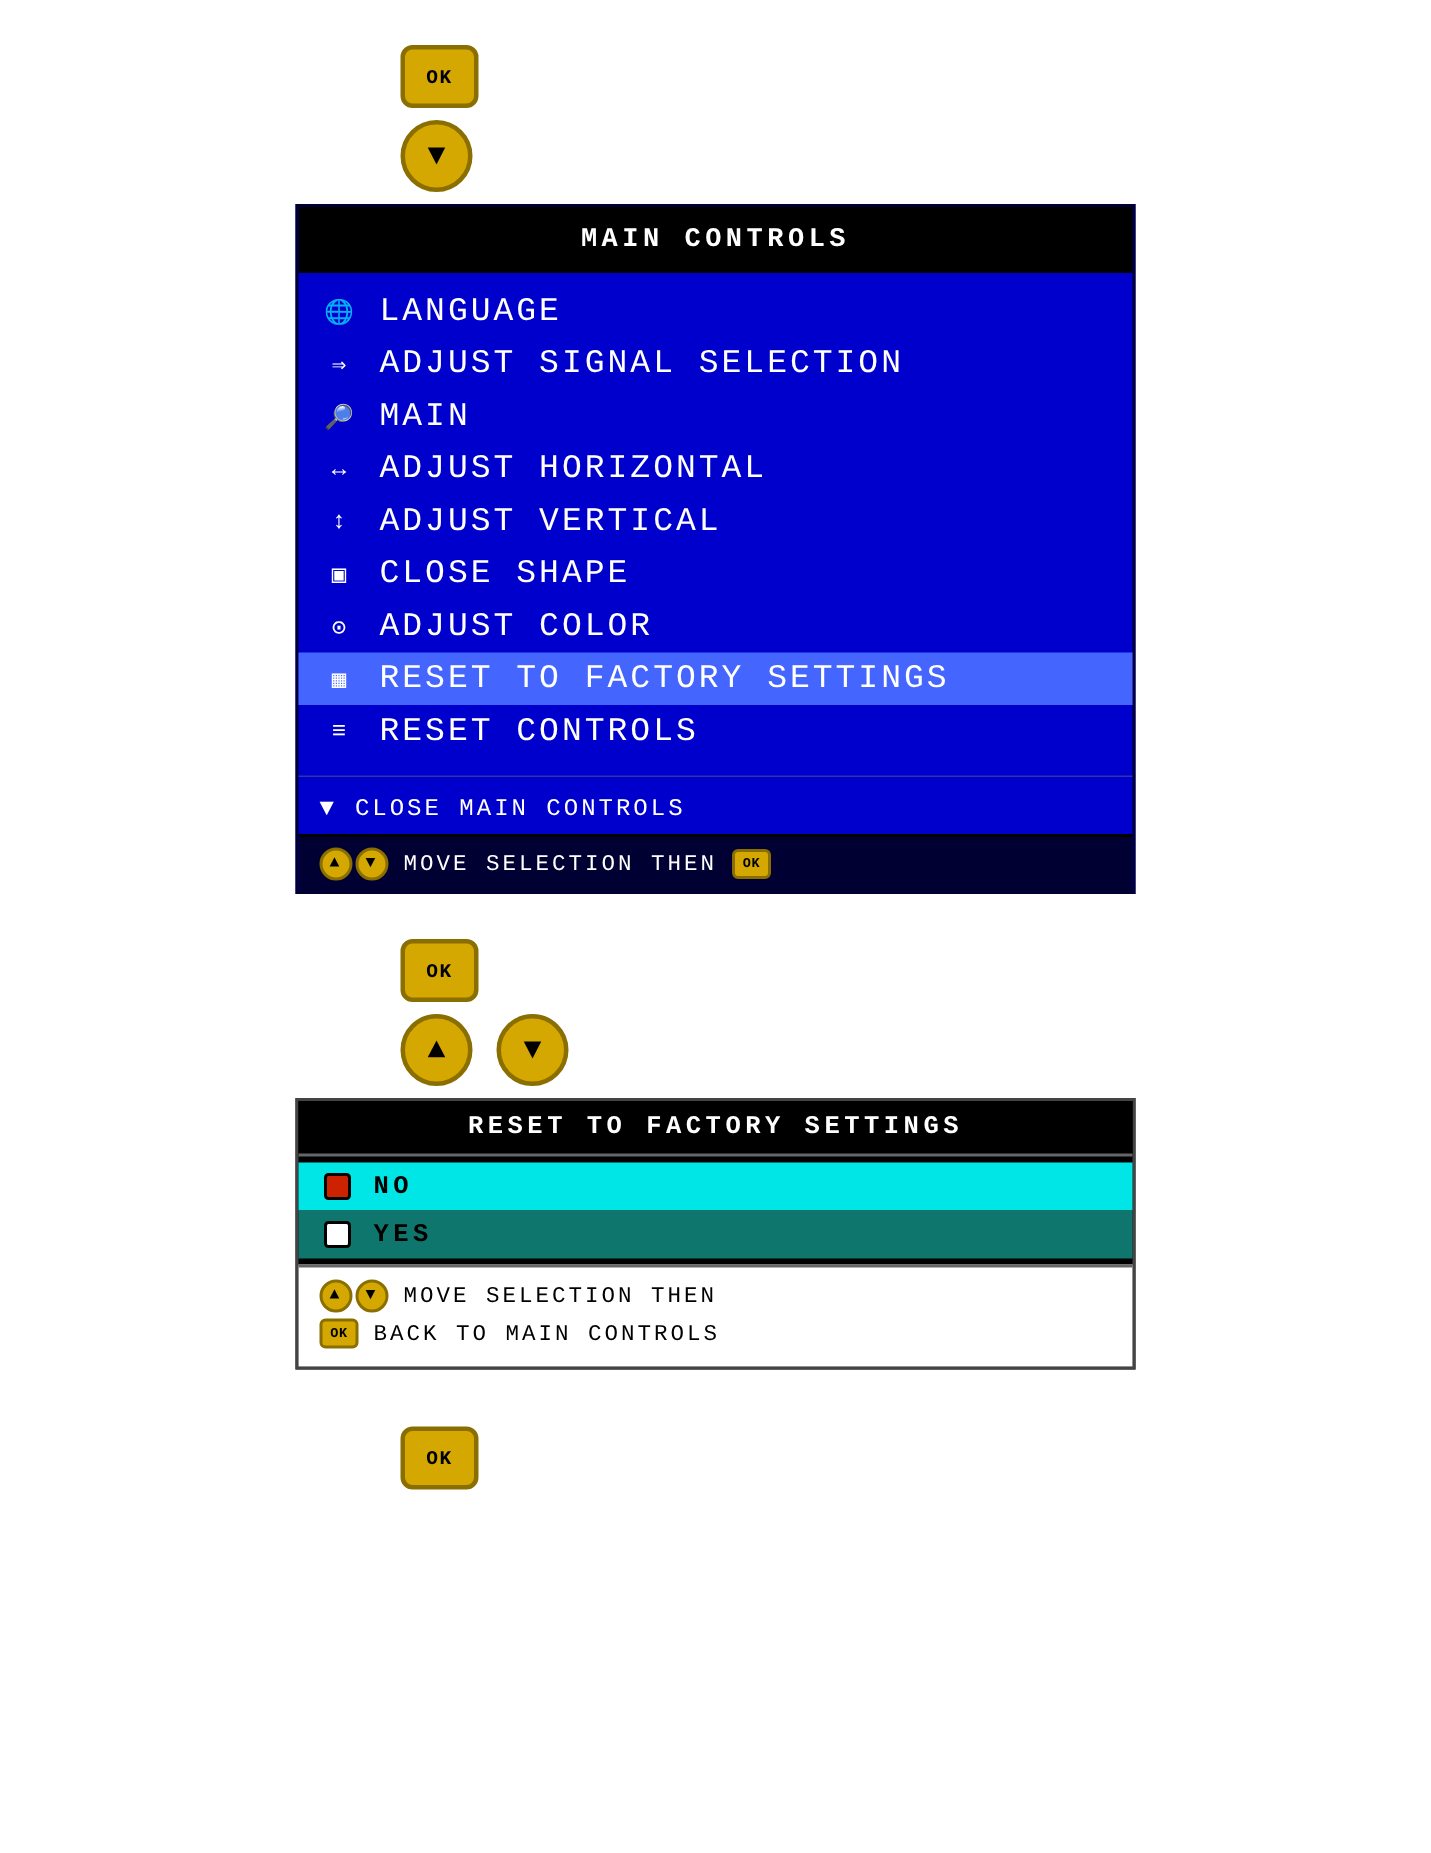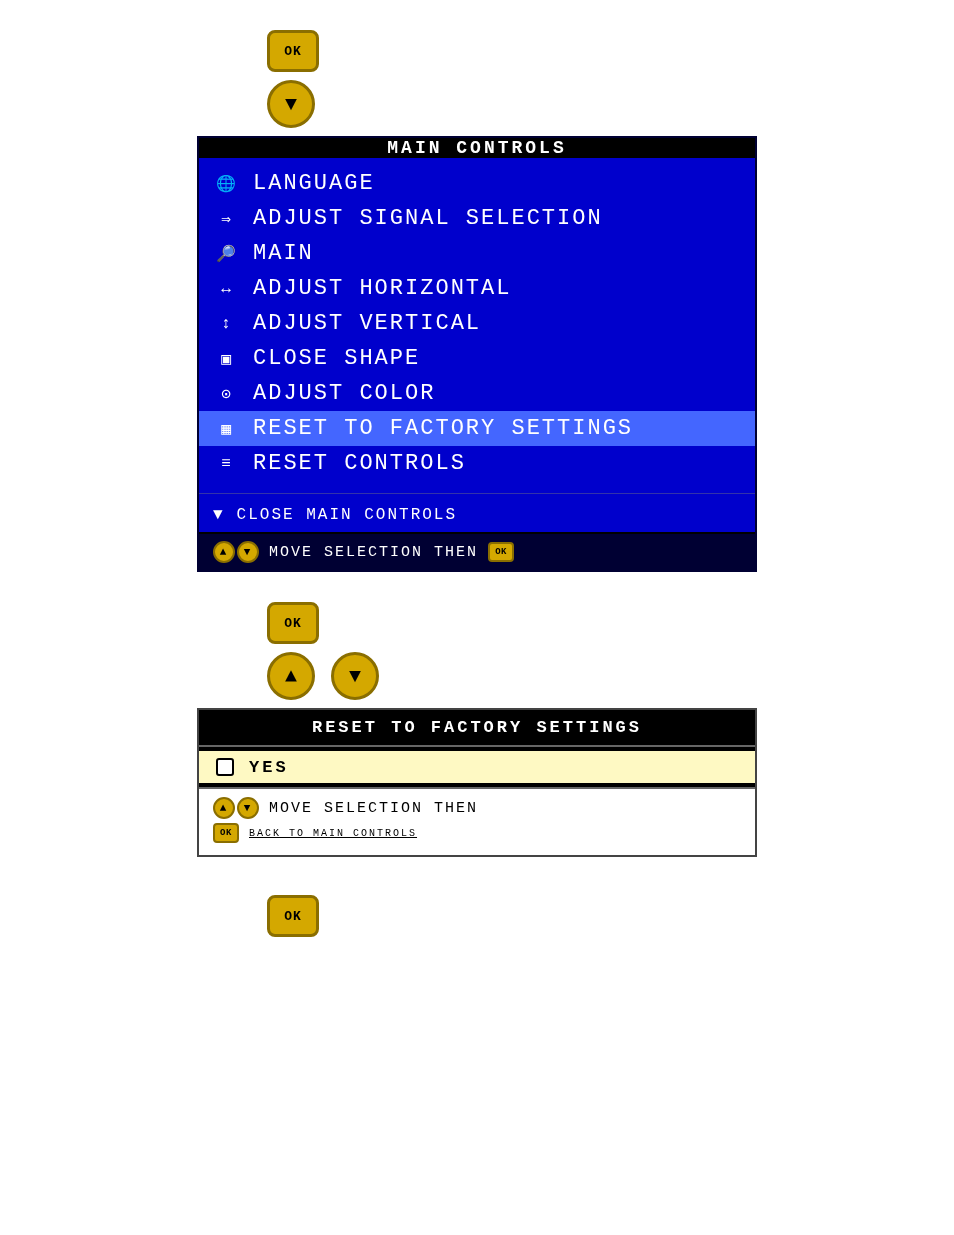--- a/index.html
+++ b/index.html
@@ -57,21 +57,21 @@
       width: 560px;
       background: #0000cc;
       border: 2px solid #000033;
       margin-bottom: 10px;
     }
 
     .menu-title {
       background: #000000;
       color: #ffffff;
       text-align: center;
-      padding: 0 0;
+      padding: 12px 0;
       font-size: 18px;
       font-weight: bold;
       letter-spacing: 3px;
     }
 
     .menu-items {
       padding: 8px 0;
     }
 
     .menu-item {
@@ -205,21 +205,21 @@
     }
 
     .submenu-item {
       display: flex;
       align-items: center;
       padding: 6px 14px;
       color: #000000;
       font-size: 17px;
       letter-spacing: 3px;
       gap: 12px;
-      background: #fef9c3;
+      background: #0f766e;
     }
 
     .submenu-item.selected {
       background: #00e5e5;
     }
 
     .submenu-item .s-icon {
       width: 24px;
       height: 20px;
       display: flex;
@@ -382,40 +382,46 @@
   </div>
   <div class="arrow-btn">
     <span>▼</span>
   </div>
 </div>
 
 <div class="submenu-panel">
   <div class="submenu-title">RESET TO FACTORY SETTINGS</div>
   <div class="submenu-items">
 
+    <div class="submenu-item selected">
+      <span class="s-icon">
+        <span class="icon-radio-filled"></span>
+      </span>
+      <span style="font-size:17px;letter-spacing:3px;font-weight:bold;font-family:'Courier New',monospace;">NO</span>
+    </div>
 
     <div class="submenu-item">
       <span class="s-icon">
         <span class="icon-radio-empty"></span>
       </span>
       <span style="font-size:17px;letter-spacing:3px;font-weight:bold;font-family:'Courier New',monospace;">YES</span>
     </div>
   </div>
 
   <div class="submenu-footer">
     <div class="submenu-footer-line">
       <div class="footer-icons">
         <span class="mini-arrow" style="background:#d4a800;border:2px solid #8a6e00;">▲</span>
         <span class="mini-arrow" style="background:#d4a800;border:2px solid #8a6e00;">▼</span>
       </div>
       <span style="font-family:'Courier New',monospace;font-size:15px;letter-spacing:2px;">MOVE SELECTION THEN</span>
     </div>
     <div class="submenu-footer-line">
       <span class="mini-ok" style="background:#d4a800;border:2px solid #8a6e00;">OK</span>
-      <span style="font-family:'Courier New',monospace;font-size:10px;letter-spacing:2px;text-decoration:underline;">BACK TO MAIN CONTROLS</span>
+      <span style="font-family:'Courier New',monospace;font-size:15px;letter-spacing:2px;">BACK TO MAIN CONTROLS</span>
     </div>
   </div>
 </div>
 
 <div class="section-gap"></div>
 
 <div class="bottom-ok-row">
   <div class="ok-btn">
     <span>OK</span>
   </div>

